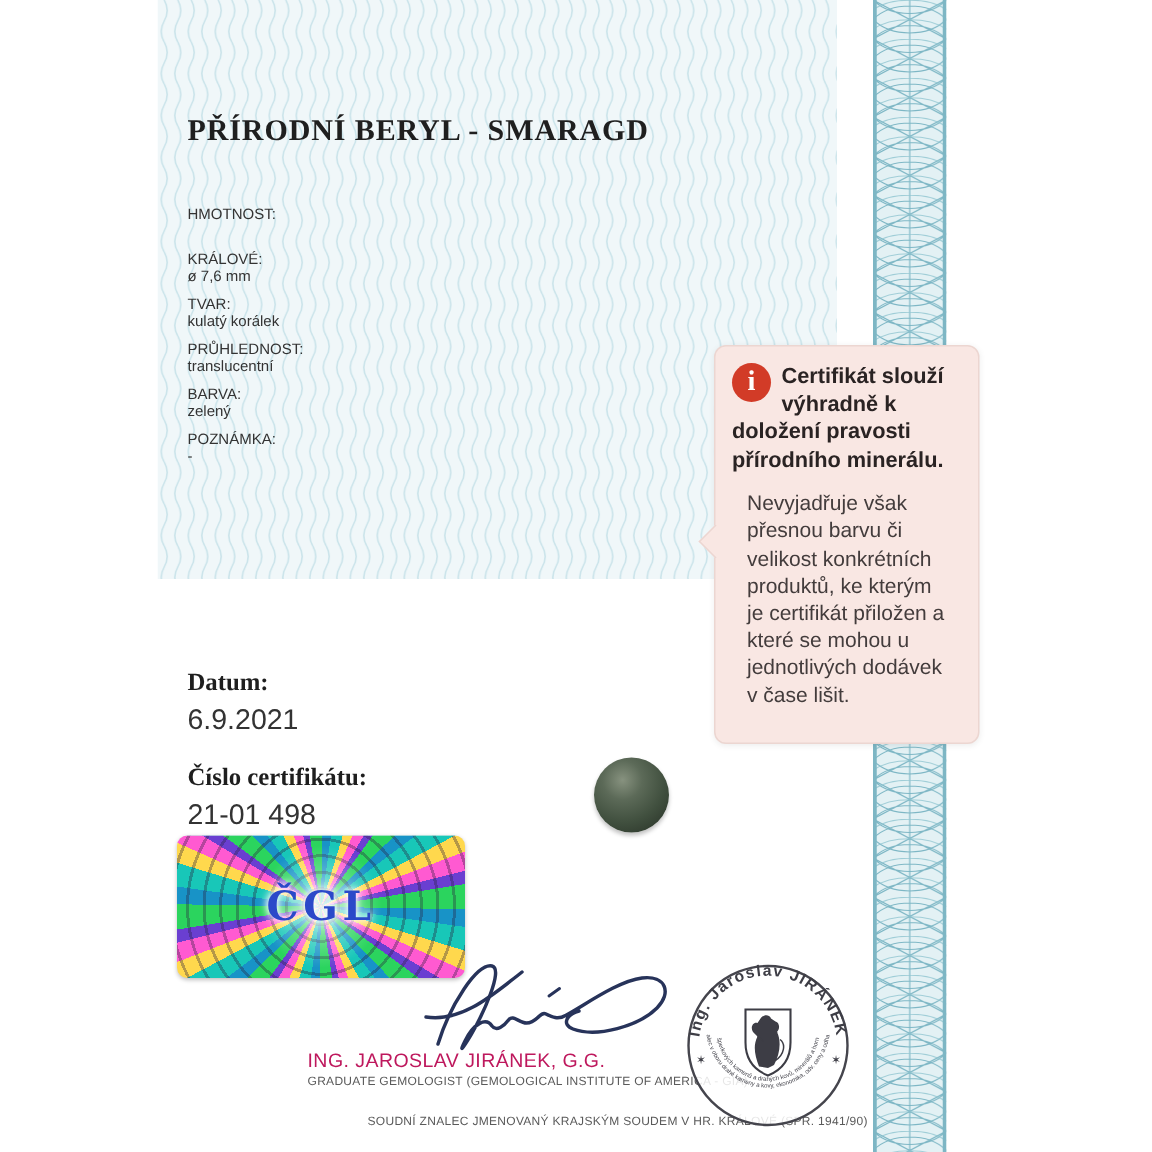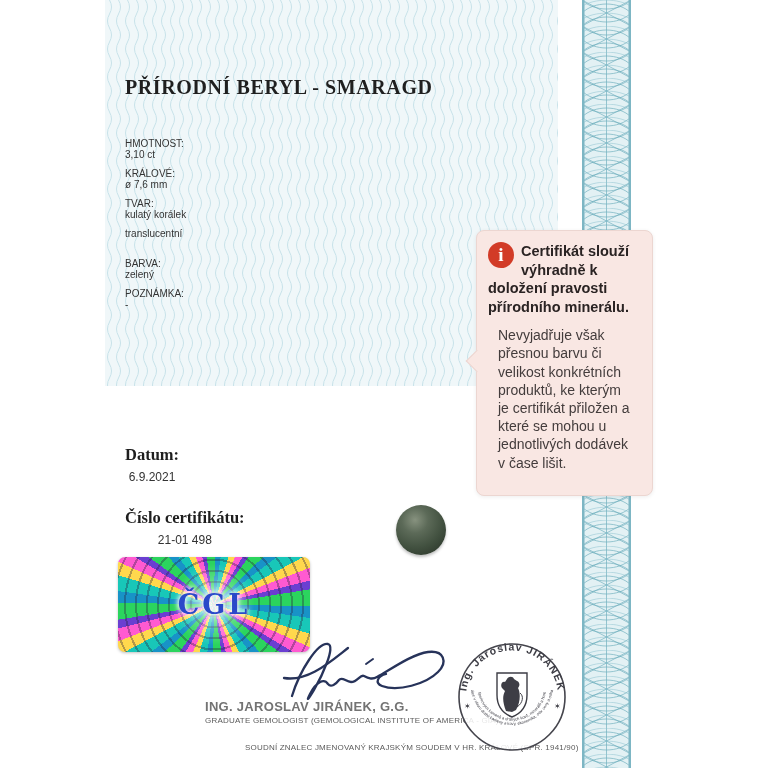--- a/index.html
+++ b/index.html
@@ -24,21 +24,21 @@
   .callout .tail{position:absolute;left:-8px;top:122px;width:15px;height:15px;
     background:#f9e7e3;border-left:1px solid #ecd6d1;border-bottom:1px solid #ecd6d1;
     transform:rotate(45deg);}
   .info-ico{float:left;width:26px;height:26px;border-radius:50%;background:#d23b27;
     color:#fff;font-family:"Liberation Serif",serif;font-weight:bold;font-size:19px;
     text-align:center;line-height:25px;margin:0 7px 2px 0;}
   .callout .lead{font-size:14.5px;font-weight:bold;color:#2a2323;line-height:1.28;margin:0 0 9px 0;}
   .callout .body{font-size:14px;color:#433c3c;line-height:1.3;margin:10px;clear:none;}
 
   .block-label{font-family:"Liberation Serif",serif;font-weight:bold;font-size:16.5px;color:#1e1e1e;}
-  .block-value{font-size:12px;color:#333;margin-top:5px;text-align:center;}
+  .block-value{font-size:19px;color:#333;margin-top:5px;}
   .date-block{position:absolute;left:125px;top:445px;z-index:2;}
   .certno-block{position:absolute;left:125px;top:508px;z-index:2;}
 
   .bead{position:absolute;left:396px;top:505px;width:50px;height:50px;border-radius:50%;z-index:2;
     background:radial-gradient(circle at 38% 30%, #87927f 0%, #5c6a58 28%, #41503f 60%, #252e24 100%);
     box-shadow:0 2px 3px rgba(0,0,0,.25);}
 
   .hologram{position:absolute;left:118px;top:557px;width:192px;height:95px;z-index:2;
     border-radius:7px;overflow:hidden;display:flex;align-items:center;justify-content:center;
     background:
@@ -47,21 +47,21 @@
       repeating-conic-gradient(from 8deg at 50% 50%, #18c7b8 0deg 9deg, #ffd84d 9deg 16deg, #ff5ad1 16deg 23deg, #6a3fd1 23deg 28deg, #2bd45e 28deg 38deg, #1893c7 38deg 45deg);
     background-color:#35d0c0;
     box-shadow:0 1px 3px rgba(0,0,0,.25);}
   .hologram .cgl{font-family:"DejaVu Serif",serif;font-weight:bold;font-size:27px;
     color:#2b49c9;letter-spacing:3px;text-shadow:0 0 4px #ffffff,0 0 7px #ffffff;}
 
   .signature{position:absolute;left:278px;top:636px;z-index:4;}
   .stamp{position:absolute;left:454px;top:639px;z-index:4;}
 
   .signer{position:absolute;left:205px;top:699px;z-index:2;}
-  .signer .name{font-size:13px;font-weight:bold;color:#737373;letter-spacing:.3px;}
+  .signer .name{font-size:13px;font-weight:normal;color:#be185d;letter-spacing:.3px;}
   .signer .cred{font-size:8px;color:#5a5a5a;margin-top:2px;letter-spacing:.2px;}
   .signer .cred + .cred{margin-top:18px;padding-left:40px;}
 </style>
 </head>
 <body>
 
 <div class="page">
 
   <svg class="wave-panel" width="453" height="386" aria-hidden="true">
     <defs>
@@ -84,31 +84,31 @@
     <rect width="49" height="768" fill="url(#gl)"></rect>
     <rect x="0" width="2.5" height="768" fill="#7db6c4"></rect>
     <rect x="46.5" width="2.5" height="768" fill="#7db6c4"></rect>
   </svg>
 
   <div class="title">PŘÍRODNÍ BERYL - SMARAGD</div>
 
   <div class="specs">
     <div class="spec-row">
       <span class="lbl">HMOTNOST:</span>
-      <span class="val">3,10 ct</span>
     </div>
     <div class="spec-row">
       <span class="lbl">KRÁLOVÉ:</span>
       <span class="val">ø 7,6 mm</span>
     </div>
     <div class="spec-row">
       <span class="lbl">TVAR:</span>
       <span class="val">kulatý korálek</span>
     </div>
     <div class="spec-row">
+      <span class="lbl">PRŮHLEDNOST:</span>
       <span class="val">translucentní</span>
     </div>
     <div class="spec-row">
       <span class="lbl">BARVA:</span>
       <span class="val">zelený</span>
     </div>
     <div class="spec-row">
       <span class="lbl">POZNÁMKA:</span>
       <span class="val">-</span>
     </div>

